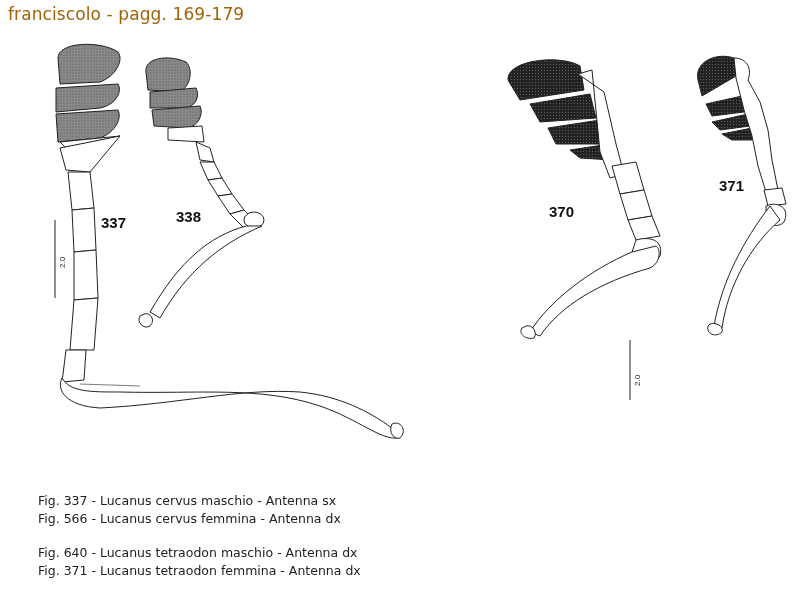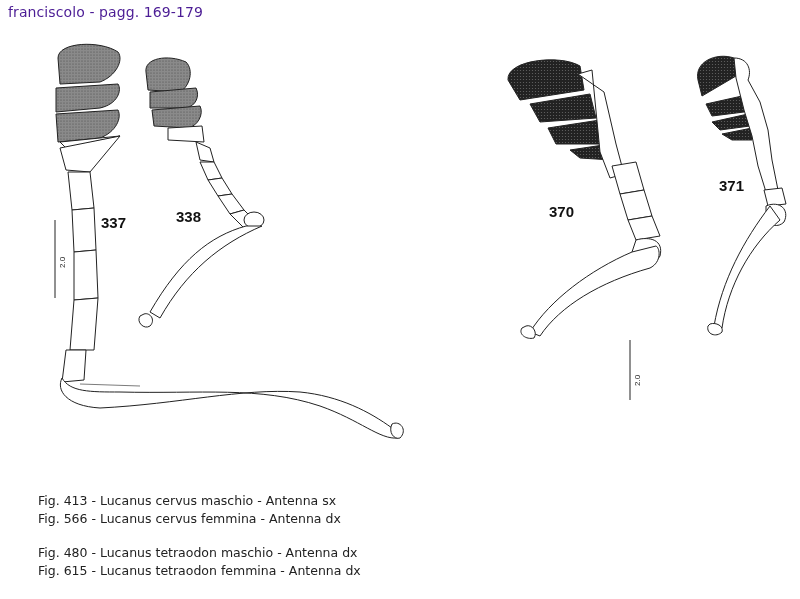--- a/index.html
+++ b/index.html
@@ -1,17 +1,17 @@
 <!DOCTYPE html>
 <html><head>
 <meta charset="utf-8">
 <style>
   html, body { margin: 0; padding: 0; background: #ffffff; }
   body { width: 800px; height: 599px; position: relative; overflow: hidden; font-family: "DejaVu Sans", sans-serif; color: #1a1a1a; }
-  .header { position: absolute; left: 8px; top: 4px; font-size: 14px; letter-spacing: 0.1px; color: #4c1d95; }
+  .header { position: absolute; left: 8px; top: 4px; font-size: 17px; letter-spacing: 0.1px; color: #a16207; }
   .figure-svg { position: absolute; left: 0; top: 0; }
   .fig-label { font-family: "Liberation Sans", sans-serif; font-weight: bold; font-size: 15px; fill: #111; }
   .scale-label { font-family: "Liberation Sans", sans-serif; font-size: 8px; fill: #222; }
   .captions { position: absolute; left: 38px; top: 492px; font-size: 12.5px; line-height: 18px; color: #222; }
   .captions .gap { height: 16px; }
 </style>
 </head>
 <body>
 
 <div class="header">franciscolo - pagg. 169-179</div>
@@ -92,18 +92,18 @@
     <path d="M734,58 C748,58 752,70 748,80 L760,102 L768,130 L772,160 L778,190 L766,192 L758,166 L752,136 L744,110 L736,78 Z" fill="#fff"></path>
     <path d="M764,190 L782,188 L786,204 L768,206 Z" fill="#fff"></path>
     <path d="M766,206 C780,200 790,210 784,222 C778,228 770,226 766,218 Z" fill="#fff"></path>
     <path d="M770,206 C744,240 722,280 714,326 L722,328 C728,286 750,246 780,220 Z" fill="#fff"></path>
     <path d="M708,326 C706,334 716,338 722,332 C724,326 716,322 710,324 Z" fill="#fff"></path>
   </g>
   <text class="fig-label" x="719" y="191">371</text>
 </svg>
 
 <div class="captions">
-  <div>Fig. 413 - Lucanus cervus maschio - Antenna sx</div>
+  <div>Fig. 337 - Lucanus cervus maschio - Antenna sx</div>
   <div>Fig. 566 - Lucanus cervus femmina - Antenna dx</div>
   <div class="gap"></div>
-  <div>Fig. 480 - Lucanus tetraodon maschio - Antenna dx</div>
-  <div>Fig. 615 - Lucanus tetraodon femmina - Antenna dx</div>
+  <div>Fig. 640 - Lucanus tetraodon maschio - Antenna dx</div>
+  <div>Fig. 371 - Lucanus tetraodon femmina - Antenna dx</div>
 </div>
 
 </body></html>

